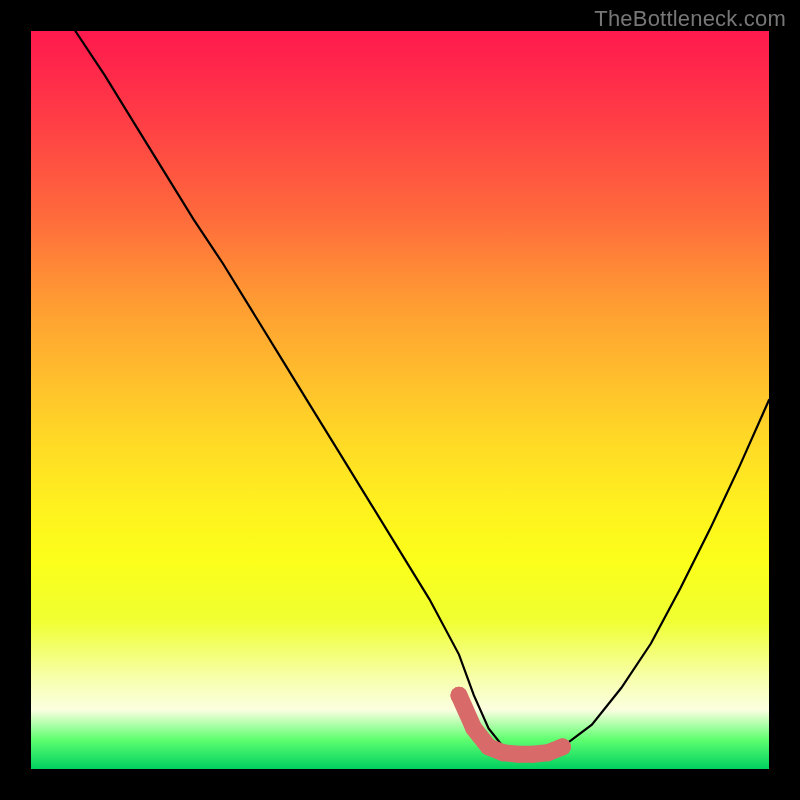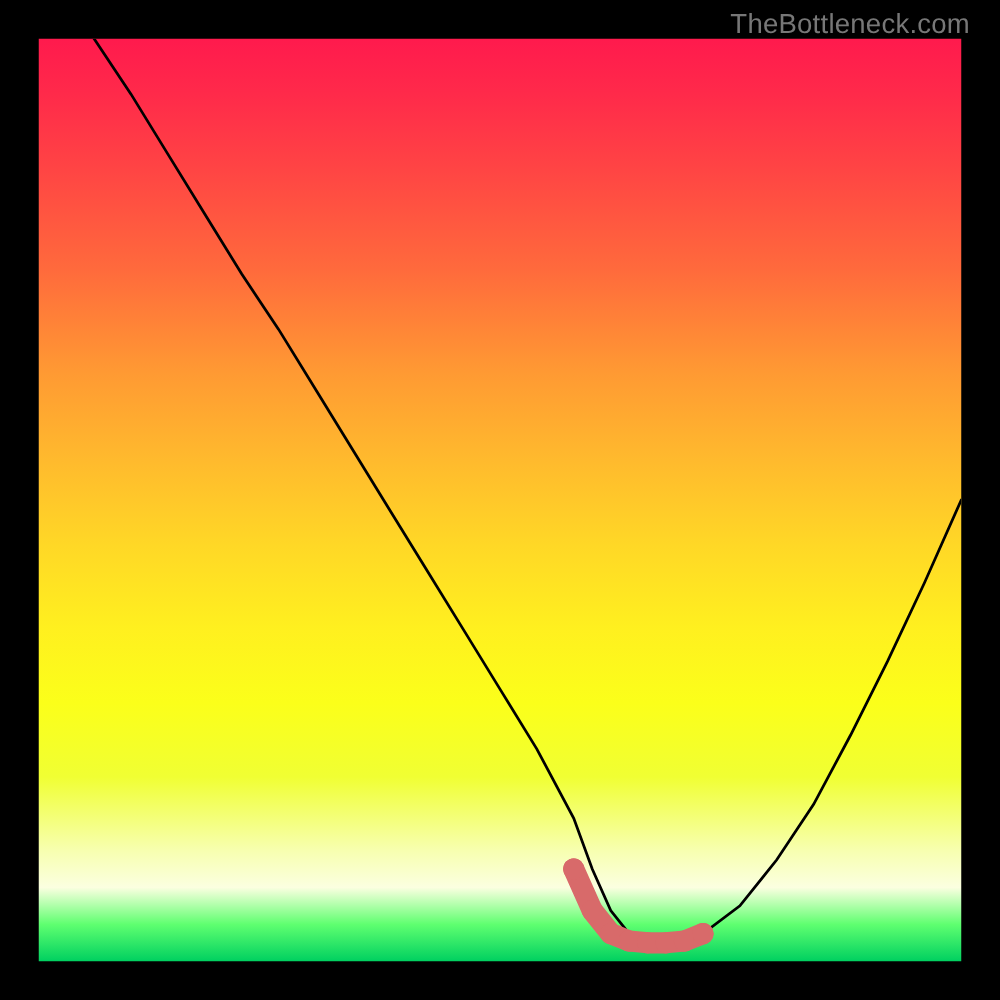--- a/index.html
+++ b/index.html
@@ -7,21 +7,21 @@
     width: 800px;
     height: 800px;
     background: #000;
     position: relative;
     font-family: Arial, Helvetica, sans-serif;
     overflow: hidden;
   }
   .watermark {
     position: absolute;
     top: 6px;
-    right: 24px;
+    right: 14px;
     color: #777;
     font-size: 22px;
     font-weight: 400;
     letter-spacing: 0.2px;
     z-index: 5;
   }
   .plot-area {
     position: absolute;
     left: 31px;
     top: 31px;

